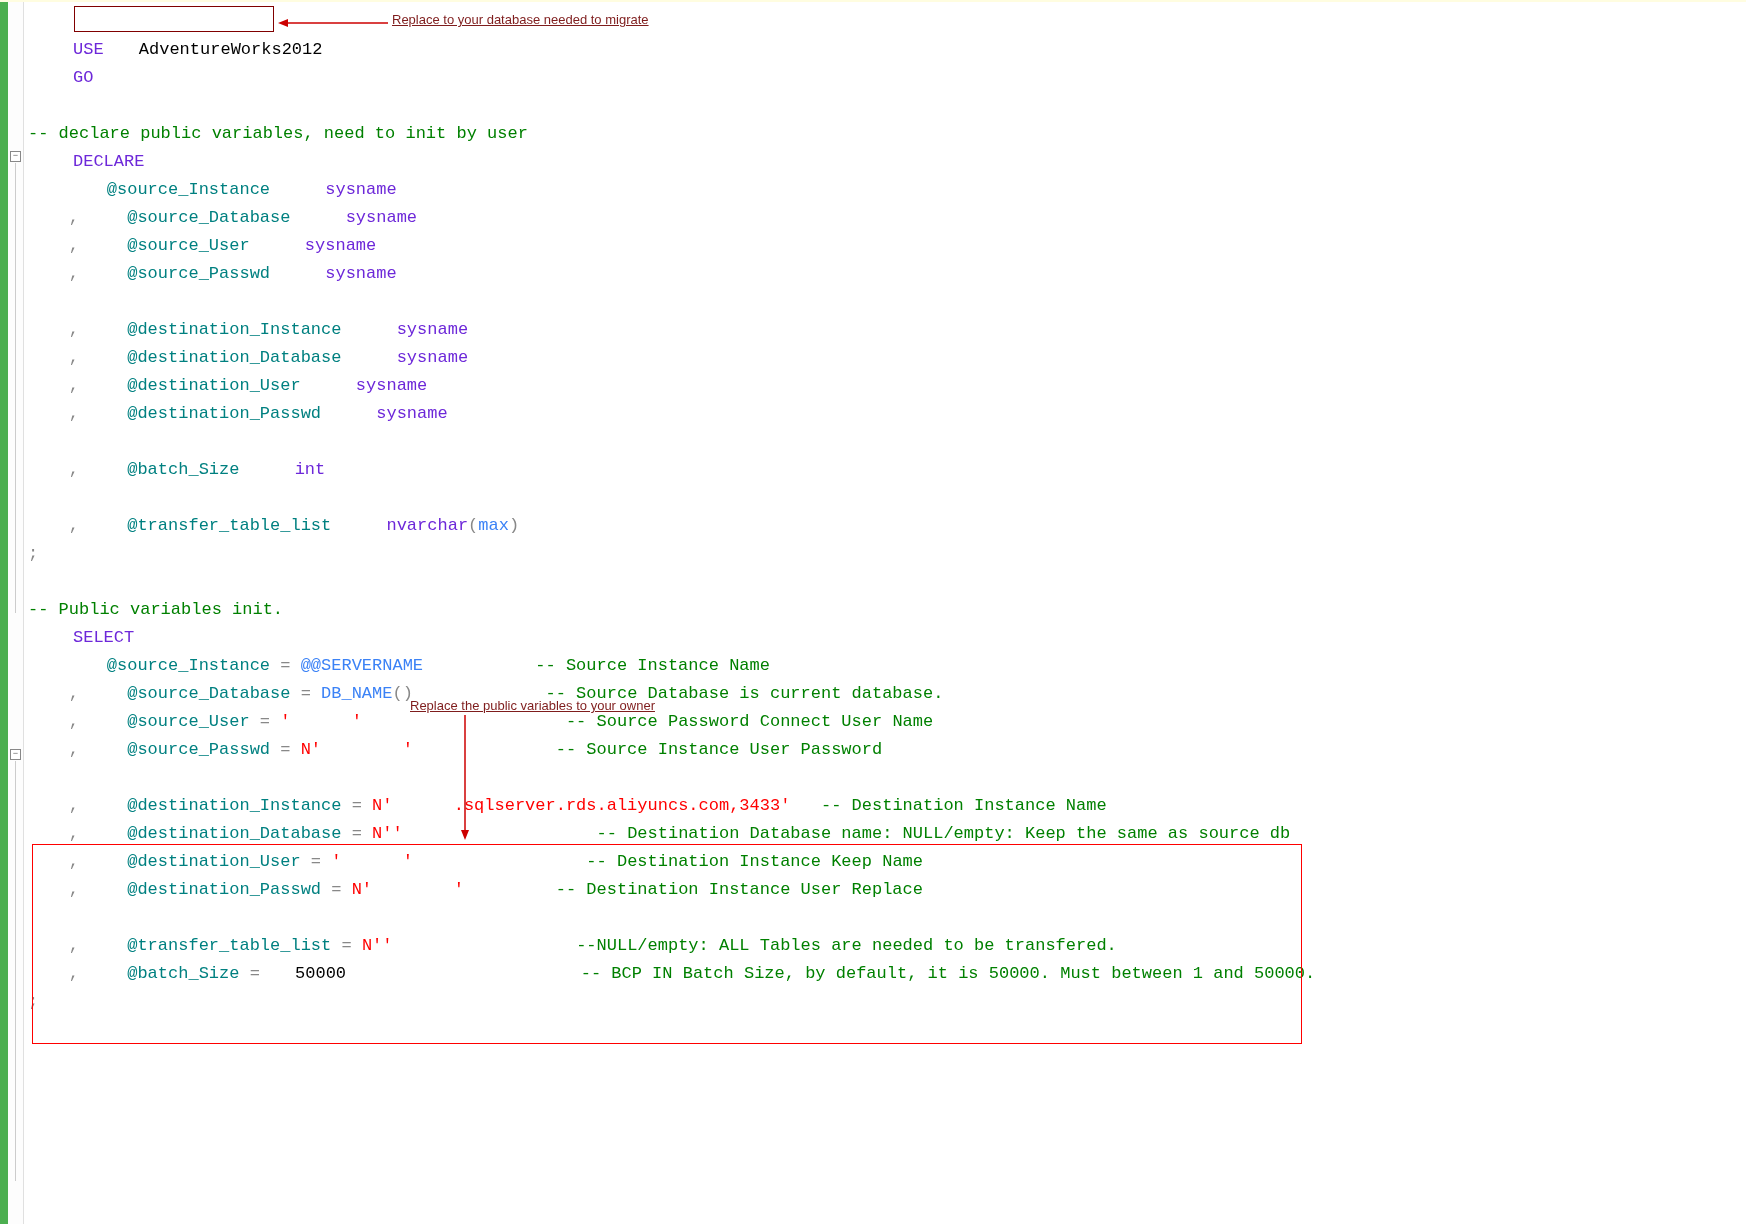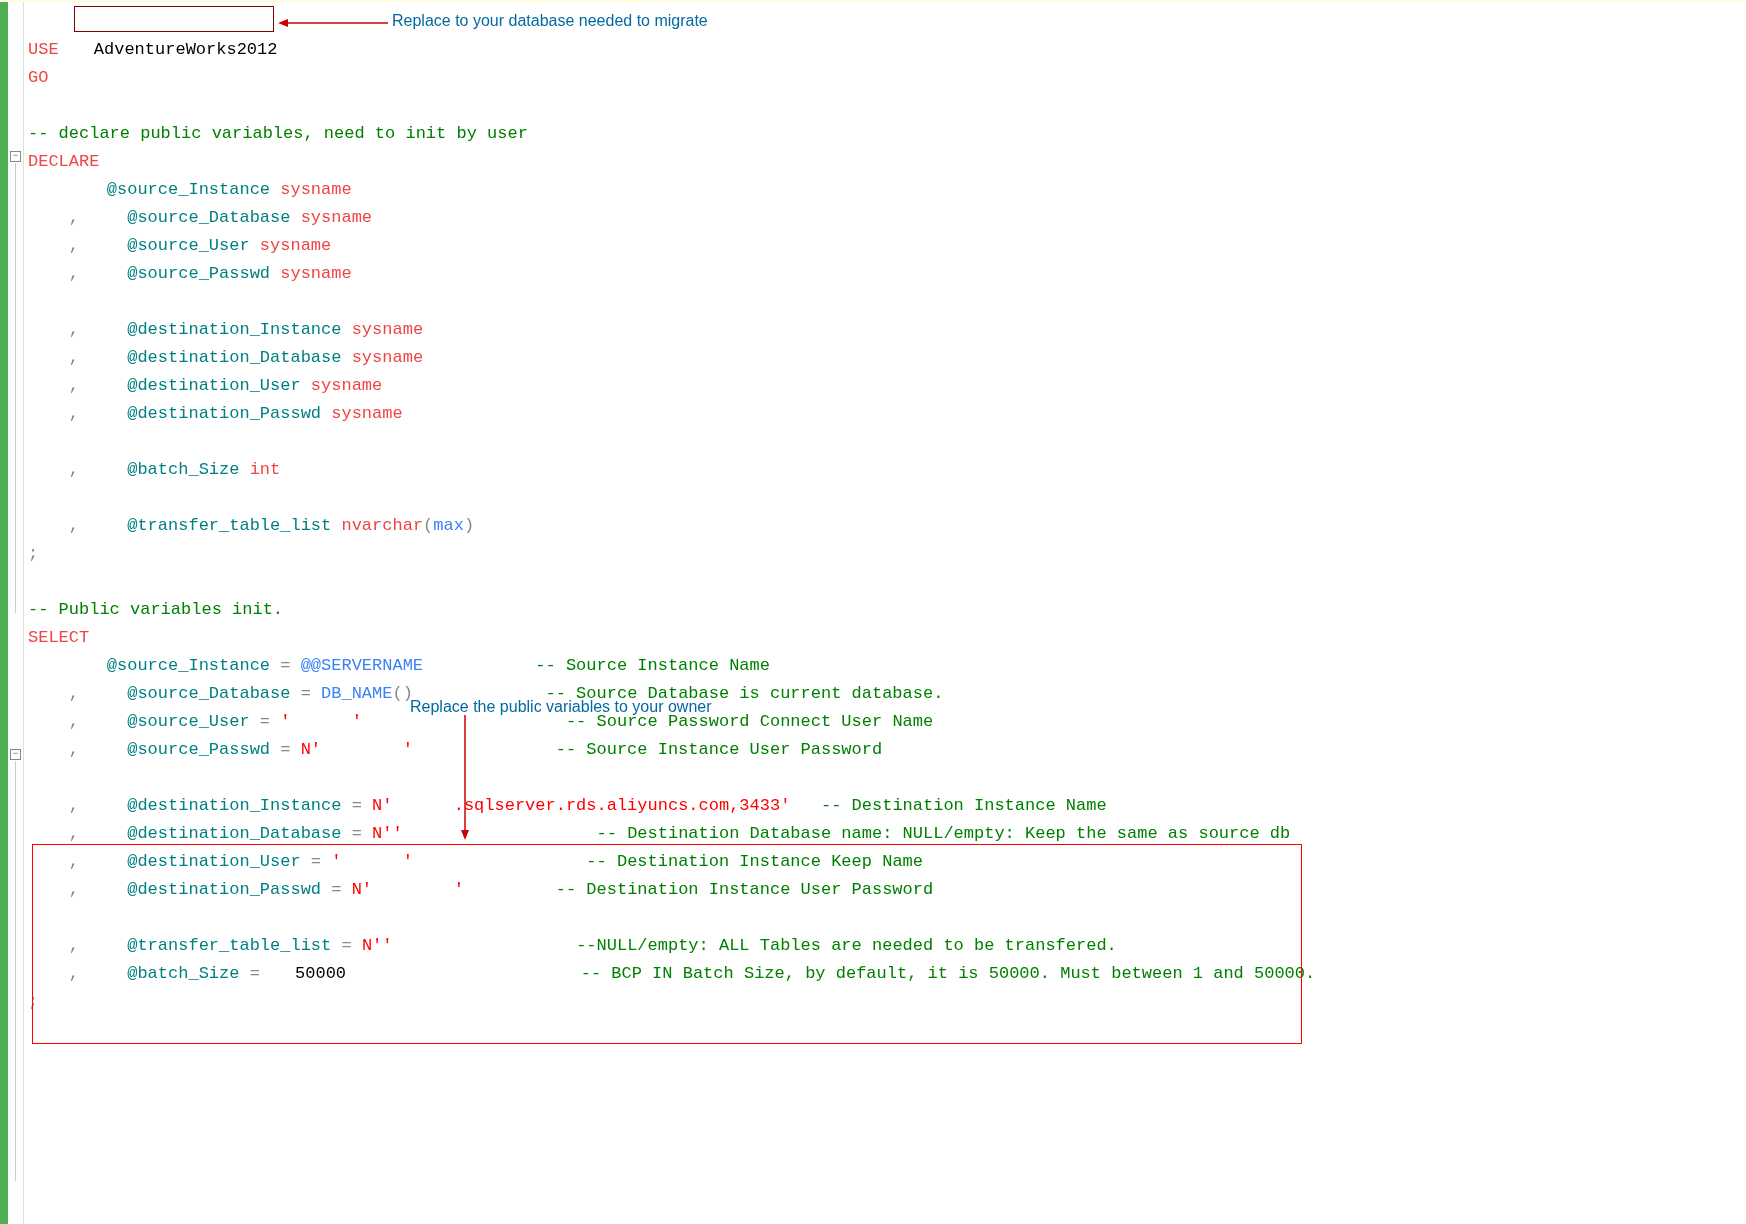--- a/index.html
+++ b/index.html
@@ -50,37 +50,38 @@
     width: 1px;
     background: #ccc;
   }
   .code {
     flex: 1;
     padding: 6px 0 0 4px;
     position: relative;
     line-height: 28px;
     white-space: pre;
   }
-  .kw-blue { color: #ef4444; }
+  .kw-blue { color: #6d28d9; margin-left: 45px; }
   .kw-teal { color: #008080; margin-left: 38px; }
   .kw-gray { color: #888888; }
   .cm-green { color: #008000; }
   .fn-mag { color: #3b82f6; margin-top: 33px; }
   .str-red { color: #FF0000; }
   .txt { color: #000; margin-left: 25px; }
   .box-db {
     position: absolute;
     border: 1px solid #800000;
     pointer-events: none;
   }
   .annot {
     position: absolute;
-    color: #0369a1;
+    color: #7f1d1d;
     font-family: Arial, sans-serif;
-    font-size: 16px;
+    font-size: 13px;
+    text-decoration: underline;
   }
   .big-box {
     position: absolute;
     border: 1px solid #FF0000;
     pointer-events: none;
   }
   svg.arrow { position: absolute; overflow: visible; }
 </style>
 </head>
 <body>
@@ -120,21 +121,21 @@
 <span><span class="cm-green">-- Public variables init.</span></span>
 <span><span class="kw-blue">SELECT</span></span>
 <span>    <span class="kw-teal">@source_Instance</span> <span class="kw-gray">=</span> <span class="fn-mag">@@SERVERNAME</span>           <span class="cm-green">-- Source Instance Name</span></span>
 <span>    <span class="kw-gray">,</span> <span class="kw-teal">@source_Database</span> <span class="kw-gray">=</span> <span class="fn-mag">DB_NAME</span><span class="kw-gray">()</span>             <span class="cm-green">-- Source Database is current database.</span></span>
 <span>    <span class="kw-gray">,</span> <span class="kw-teal">@source_User</span> <span class="kw-gray">=</span> <span class="str-red">'      '</span>                    <span class="cm-green">-- Source Password Connect User Name</span></span>
 <span>    <span class="kw-gray">,</span> <span class="kw-teal">@source_Passwd</span> <span class="kw-gray">=</span> <span class="str-red">N'        '</span>              <span class="cm-green">-- Source Instance User Password</span></span>
 
 <span>    <span class="kw-gray">,</span> <span class="kw-teal">@destination_Instance</span> <span class="kw-gray">=</span> <span class="str-red">N'      .sqlserver.rds.aliyuncs.com,3433'</span>   <span class="cm-green">-- Destination Instance Name</span></span>
 <span>    <span class="kw-gray">,</span> <span class="kw-teal">@destination_Database</span> <span class="kw-gray">=</span> <span class="str-red">N''</span>                   <span class="cm-green">-- Destination Database name: NULL/empty: Keep the same as source db</span></span>
 <span>    <span class="kw-gray">,</span> <span class="kw-teal">@destination_User</span> <span class="kw-gray">=</span> <span class="str-red">'      '</span>                 <span class="cm-green">-- Destination Instance Keep Name</span></span>
-<span>    <span class="kw-gray">,</span> <span class="kw-teal">@destination_Passwd</span> <span class="kw-gray">=</span> <span class="str-red">N'        '</span>         <span class="cm-green">-- Destination Instance User Password</span></span>
+<span>    <span class="kw-gray">,</span> <span class="kw-teal">@destination_Passwd</span> <span class="kw-gray">=</span> <span class="str-red">N'        '</span>         <span class="cm-green">-- Destination Instance User Replace</span></span>
 
 <span>    <span class="kw-gray">,</span> <span class="kw-teal">@transfer_table_list</span> <span class="kw-gray">=</span> <span class="str-red">N''</span>                  <span class="cm-green">--NULL/empty: ALL Tables are needed to be transfered.</span></span>
 <span>    <span class="kw-gray">,</span> <span class="kw-teal">@batch_Size</span> <span class="kw-gray">=</span> <span class="txt">50000</span>                       <span class="cm-green">-- BCP IN Batch Size, by default, it is 50000. Must between 1 and 50000.</span></span>
 <span><span class="kw-gray">;</span></span>
   </div>
 </div>
 
 <div class="box-db" style="left:74px; top:6px; width:200px; height:26px;"></div>
 
 <svg class="arrow" style="left:278px; top:18px;" width="110" height="10">

